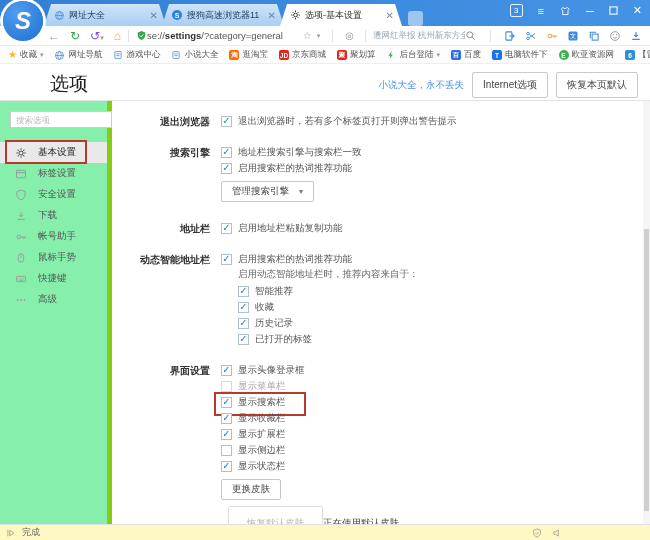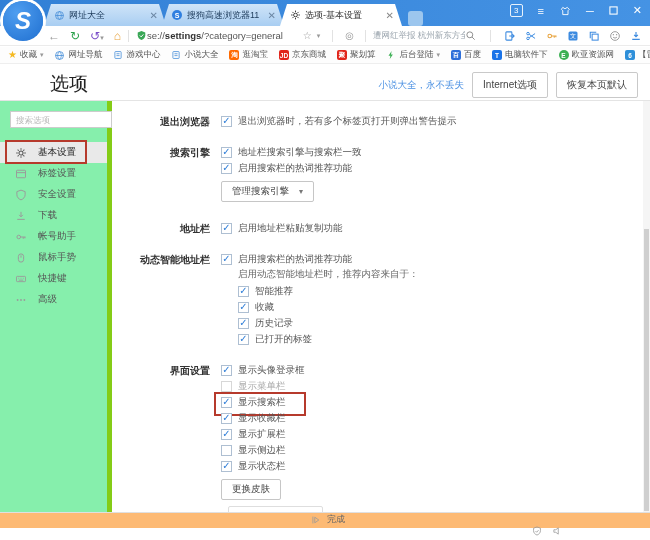--- a/index.html
+++ b/index.html
@@ -98,22 +98,22 @@
   .btnrow { margin:6px 0 4px 0; display:flex; align-items:center; }
   .btnrow.ind { margin-left:7px; }
   .btnnote { color:#444; font-size:9.5px; }
   .dropbtn .dcaret { margin-left:10px; color:#777; font-size:8px; }
 
   
   #scrollbar { position:absolute; right:0; top:101px; width:7px; height:423px; background:#f5f5f5; }
   #scrollthumb { position:absolute; left:1px; top:128px; width:5px; height:282px; background:#cfcfcf; }
 
   
-  #statusbar { position:absolute; left:0; bottom:12px; width:650px; height:16px; background:#fdba74;
-               border-top:1px solid #e0e0e0; display:flex; align-items:center; font-size:9px; color:#666;flex-direction:column; }
+  #statusbar { position:absolute; left:0; bottom:0; width:650px; height:16px; background:#fef9c3;
+               border-top:1px solid #e0e0e0; display:flex; align-items:center; font-size:9px; color:#666; }
   #statusleft { display:flex; align-items:center; gap:6px; margin-left:6px; }
   #statusright { margin-left:auto; margin-right:88px; display:flex; align-items:center; gap:10px; }
 
   svg { display:block; }
 </style>
 </head>
 <body>
 
 <div id="app">
 

